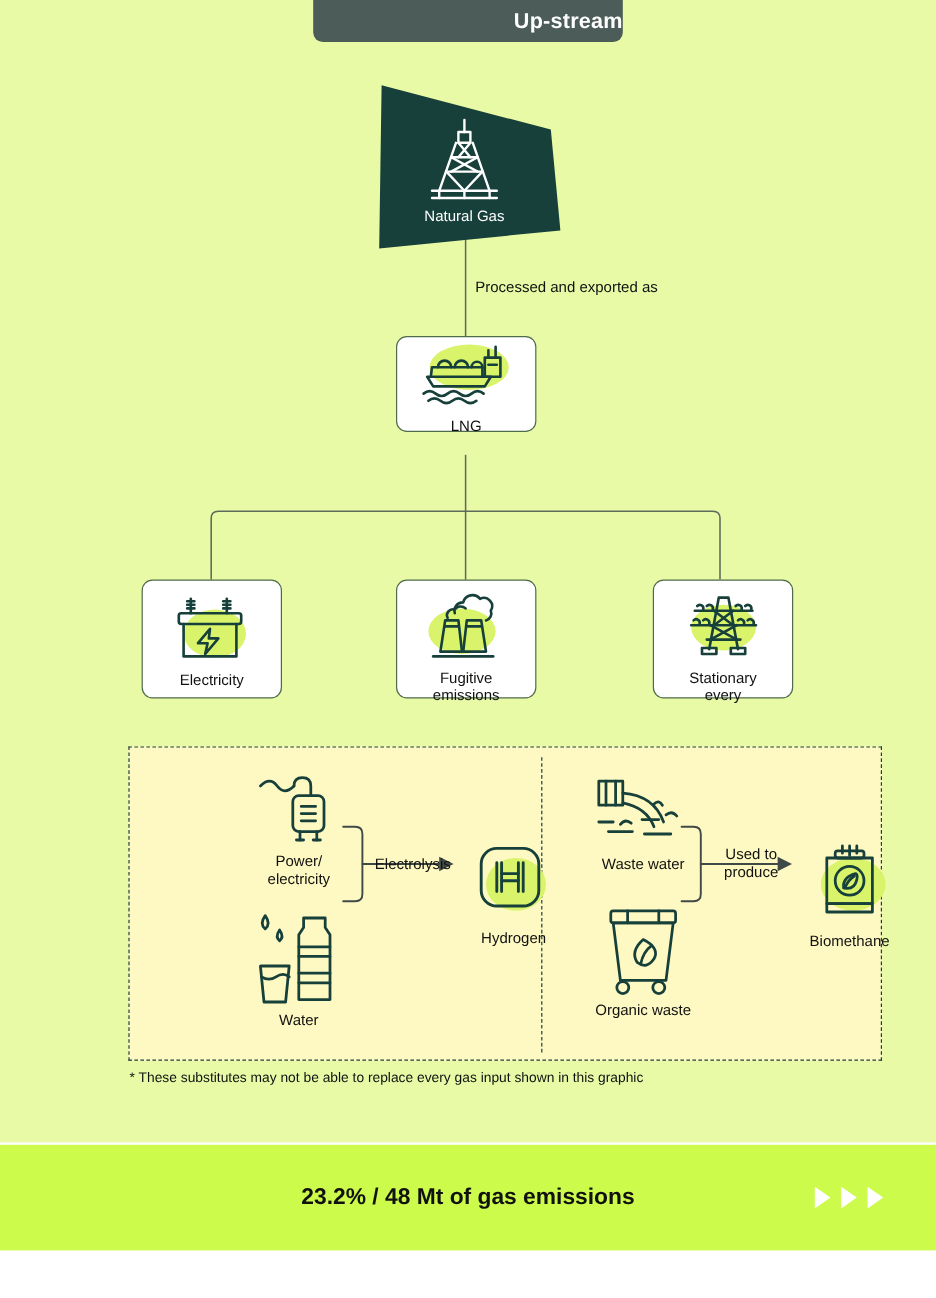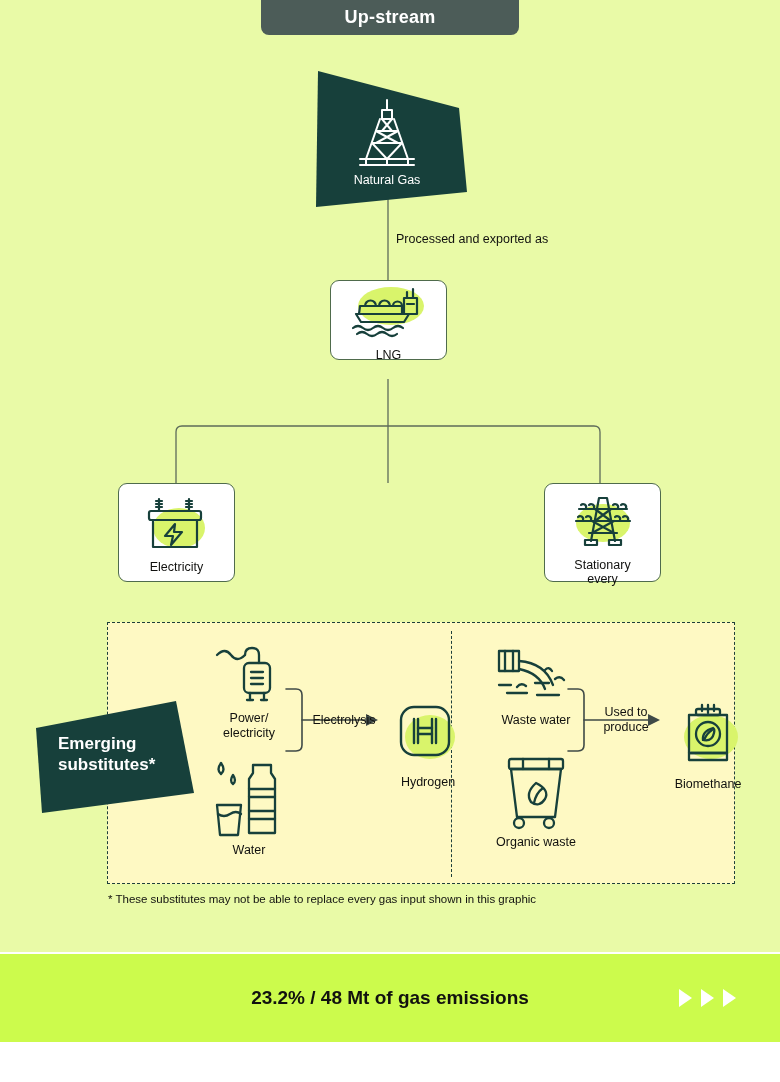--- a/index.html
+++ b/index.html
@@ -25,21 +25,21 @@
   }
 
   
   .header-pill {
     position: absolute;
     left: 261px; top: 0px;
     width: 258px; height: 35px;
     background: #4c5c58;
     border-bottom-left-radius: 8px;
     border-bottom-right-radius: 8px;
-    display: flex; align-items: center; justify-content: center;
+    display: flex; align-items: center; justify-content: flex-end;
   }
   .header-pill span {
     color: #ffffff;
     font-size: 18px;
     font-weight: bold;
     letter-spacing: 0.2px;
   }
 
   
   .svg-layer {
@@ -241,20 +241,39 @@
           <path d="M48 4 L48 16 M45 6 L51 6 M45 9 L51 9 M45 12 L51 12"></path>
           <rect x="8" y="16" width="52" height="9" rx="2"></rect>
           <path d="M12 25 L12 52 L56 52 L56 25"></path>
           <path d="M34 29 L24 41 L32 41 L30 50 L41 37 L33 37 Z"></path>
         </g>
       </svg>
     </div>
     <div class="node-label">Electricity</div>
   </div>
 
+  <div class="node" id="node-fugitive">
+    <div class="icon-holder">
+      <svg width="80" height="60" viewBox="0 0 80 60">
+        <ellipse cx="36" cy="33" rx="28" ry="19" fill="#d9f46b"></ellipse>
+        <g fill="none" stroke="#17403b" stroke-width="2.2" stroke-linecap="round" stroke-linejoin="round">
+          <path d="M30 18 a7 7 0 0 1 7 -9 a8 8 0 0 1 14 -3 a7 7 0 0 1 9 10 a6 6 0 0 1 -4 8"></path>
+          <path d="M24 22 a5 5 0 0 1 6 -7 a6 6 0 0 1 9 -1"></path>
+          <path d="M22 24 L18 50 L36 50 L33 24 Z"></path>
+          <path d="M40 24 L37 50 L56 50 L52 24 Z"></path>
+          <path d="M22 29 L33 29 M40 29 L52 29"></path>
+          <path d="M12 54 L62 54"></path>
+        </g>
+      </svg>
+    </div>
+    <div class="node-label">
+      <div>Fugitive</div>
+      <div>emissions</div>
+    </div>
+  </div>
 
   <div class="node" id="node-stationary">
     <div class="icon-holder">
       <svg width="76" height="60" viewBox="0 0 76 60">
         <ellipse cx="38" cy="30" rx="27" ry="19" fill="#d9f46b"></ellipse>
         <g fill="none" stroke="#17403b" stroke-width="2.2" stroke-linecap="round" stroke-linejoin="round">
           <path d="M34 5 L42 5 L50 48 M34 5 L26 48"></path>
           <path d="M30 16 L46 16 M27 28 L49 28 M24 40 L52 40"></path>
           <path d="M30 16 L46 28 M46 16 L30 28 M27 28 L49 40 M49 28 L27 40"></path>
           <path d="M14 16 L30 16 M46 16 L62 16"></path>
@@ -391,29 +410,20 @@
             <circle cx="39" cy="33" r="12"></circle>
             <path d="M44 27 q-11 3 -10 12 q9 2 11 -7 q1 -4 -1 -5 Z"></path>
             <path d="M35 39 q3 -7 8 -10"></path>
           </g>
         </svg>
       </div>
       <div class="sub-label" style="margin-top:6px;">Biomethane</div>
     </div>
   </div>
 
-  <div class="emerging-wrap">
-    <svg width="176" height="117" viewBox="0 0 176 117">
-      <polygon points="0,27 140,0 158,92 6,112" fill="#17403b"></polygon>
-    </svg>
-    <div class="emerging-text">
-      <div>Emerging</div>
-      <div>substitutes*</div>
-    </div>
-  </div>
 
   <div class="footnote">* These substitutes may not be able to replace every gas input shown in this graphic</div>
 
   <div class="banner">
     <div class="banner-text">23.2% / 48 Mt of gas emissions</div>
     <div class="banner-arrows">
       <div class="tri"></div>
       <div class="tri"></div>
       <div class="tri"></div>
     </div>

